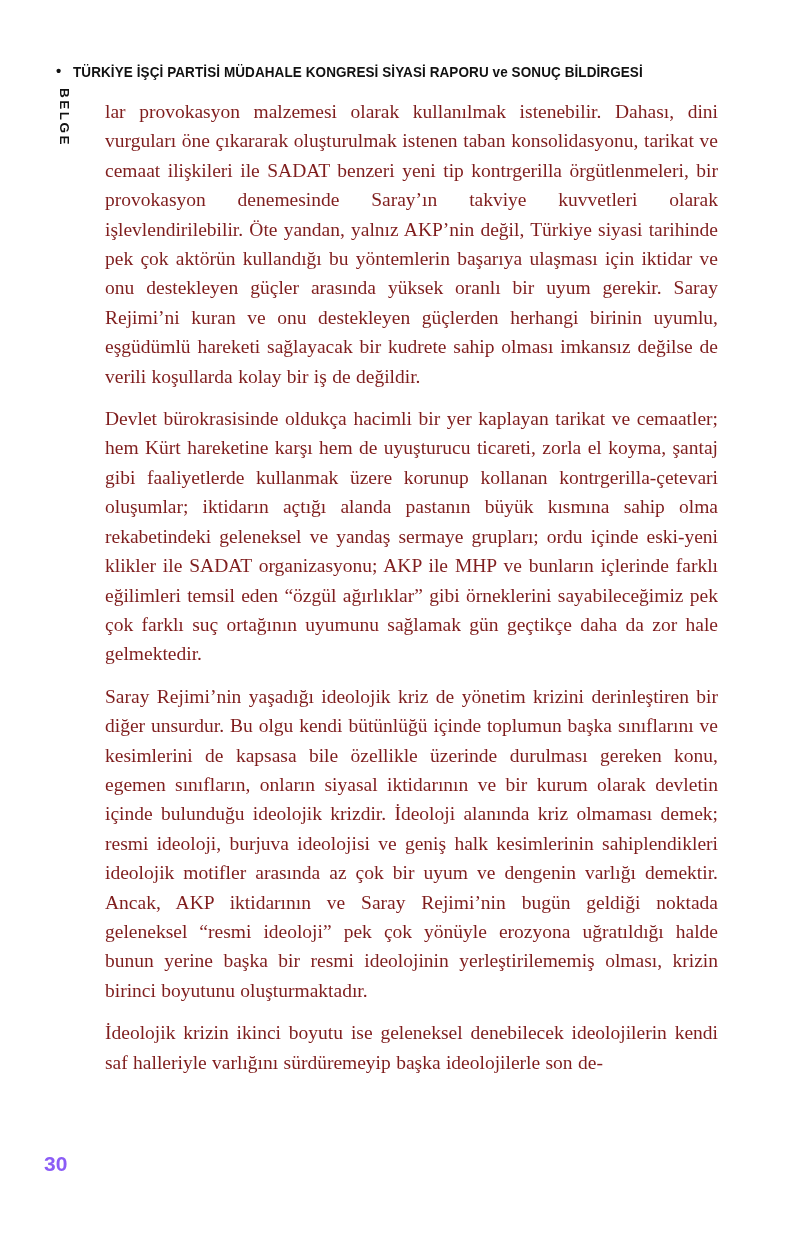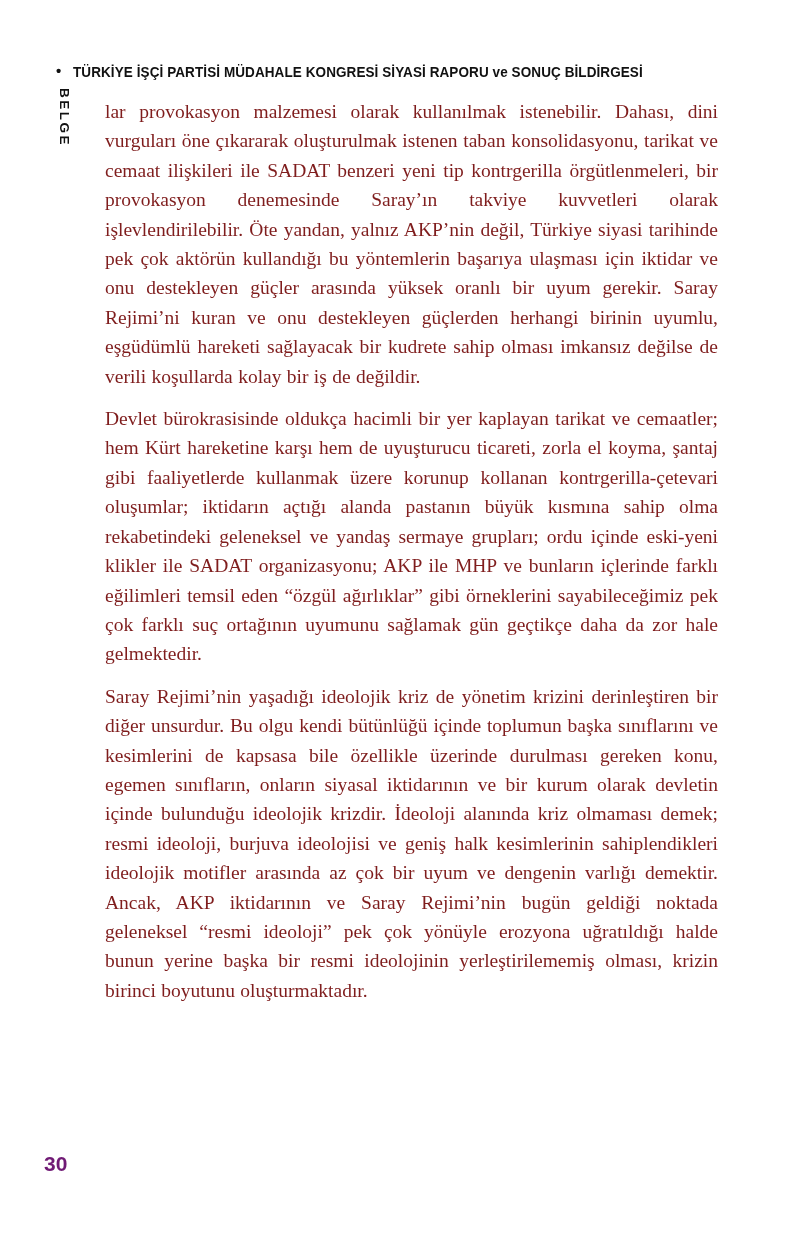--- a/index.html
+++ b/index.html
@@ -67,36 +67,37 @@
     margin-bottom: 13px;
     word-spacing: 0.5px;
   }
   .page-number {
     position: absolute;
     left: 44px;
     top: 1152px;
     font-family: "Liberation Sans", sans-serif;
     font-weight: 700;
     font-size: 21px;
-    color: #701a75;
+    color: #8b5cf6;
   }
 </style>
 </head>
 <body>
 
 <div class="page">
 
   <header class="page-header">
     <span class="header-bullet">•</span>
     <span class="header-title">TÜRKİYE İŞÇİ PARTİSİ MÜDAHALE KONGRESİ SİYASİ RAPORU ve SONUÇ BİLDİRGESİ</span>
   </header>
 
   <div class="side-label">BELGE</div>
 
   <main class="body-text">
     <p>lar provokasyon malzemesi olarak kullanılmak istenebilir. Dahası, dini vurguları öne çıkararak oluşturulmak istenen taban konsolidasyonu, tarikat ve cemaat ilişkileri ile SADAT benzeri yeni tip kontrgerilla örgütlenmeleri, bir provokasyon denemesinde Saray’ın takviye kuvvetleri olarak işlevlendirilebilir. Öte yandan, yalnız AKP’nin değil, Türkiye siyasi tarihinde pek çok aktörün kullandığı bu yöntemlerin başarıya ulaşması için iktidar ve onu destekleyen güçler arasında yüksek oranlı bir uyum gerekir. Saray Rejimi’ni kuran ve onu destekleyen güçlerden herhangi birinin uyumlu, eşgüdümlü hareketi sağlayacak bir kudrete sahip olması imkansız değilse de verili koşullarda kolay bir iş de değildir.</p>
     <p>Devlet bürokrasisinde oldukça hacimli bir yer kaplayan tarikat ve cemaatler; hem Kürt hareketine karşı hem de uyuşturucu ticareti, zorla el koyma, şantaj gibi faaliyetlerde kullanmak üzere korunup kollanan kontrgerilla-çetevari oluşumlar; iktidarın açtığı alanda pastanın büyük kısmına sahip olma rekabetindeki geleneksel ve yandaş sermaye grupları; ordu içinde eski-yeni klikler ile SADAT organizasyonu; AKP ile MHP ve bunların içlerinde farklı eğilimleri temsil eden “özgül ağırlıklar” gibi örneklerini sayabileceğimiz pek çok farklı suç ortağının uyumunu sağlamak gün geçtikçe daha da zor hale gelmektedir.</p>
     <p>Saray Rejimi’nin yaşadığı ideolojik kriz de yönetim krizini derinleştiren bir diğer unsurdur. Bu olgu kendi bütünlüğü içinde toplumun başka sınıflarını ve kesimlerini de kapsasa bile özellikle üzerinde durulması gereken konu, egemen sınıfların, onların siyasal iktidarının ve bir kurum olarak devletin içinde bulunduğu ideolojik krizdir. İdeoloji alanında kriz olmaması demek; resmi ideoloji, burjuva ideolojisi ve geniş halk kesimlerinin sahiplendikleri ideolojik motifler arasında az çok bir uyum ve dengenin varlığı demektir. Ancak, AKP iktidarının ve Saray Rejimi’nin bugün geldiği noktada geleneksel “resmi ideoloji” pek çok yönüyle erozyona uğratıldığı halde bunun yerine başka bir resmi ideolojinin yerleştirilememiş olması, krizin birinci boyutunu oluşturmaktadır.</p>
+    <p>İdeolojik krizin ikinci boyutu ise geleneksel denebilecek ideolojilerin kendi saf halleriyle varlığını sürdüremeyip başka ideolojilerle son de-</p>
   </main>
 
   <div class="page-number">30</div>
 
 </div>
 
 </body></html>

